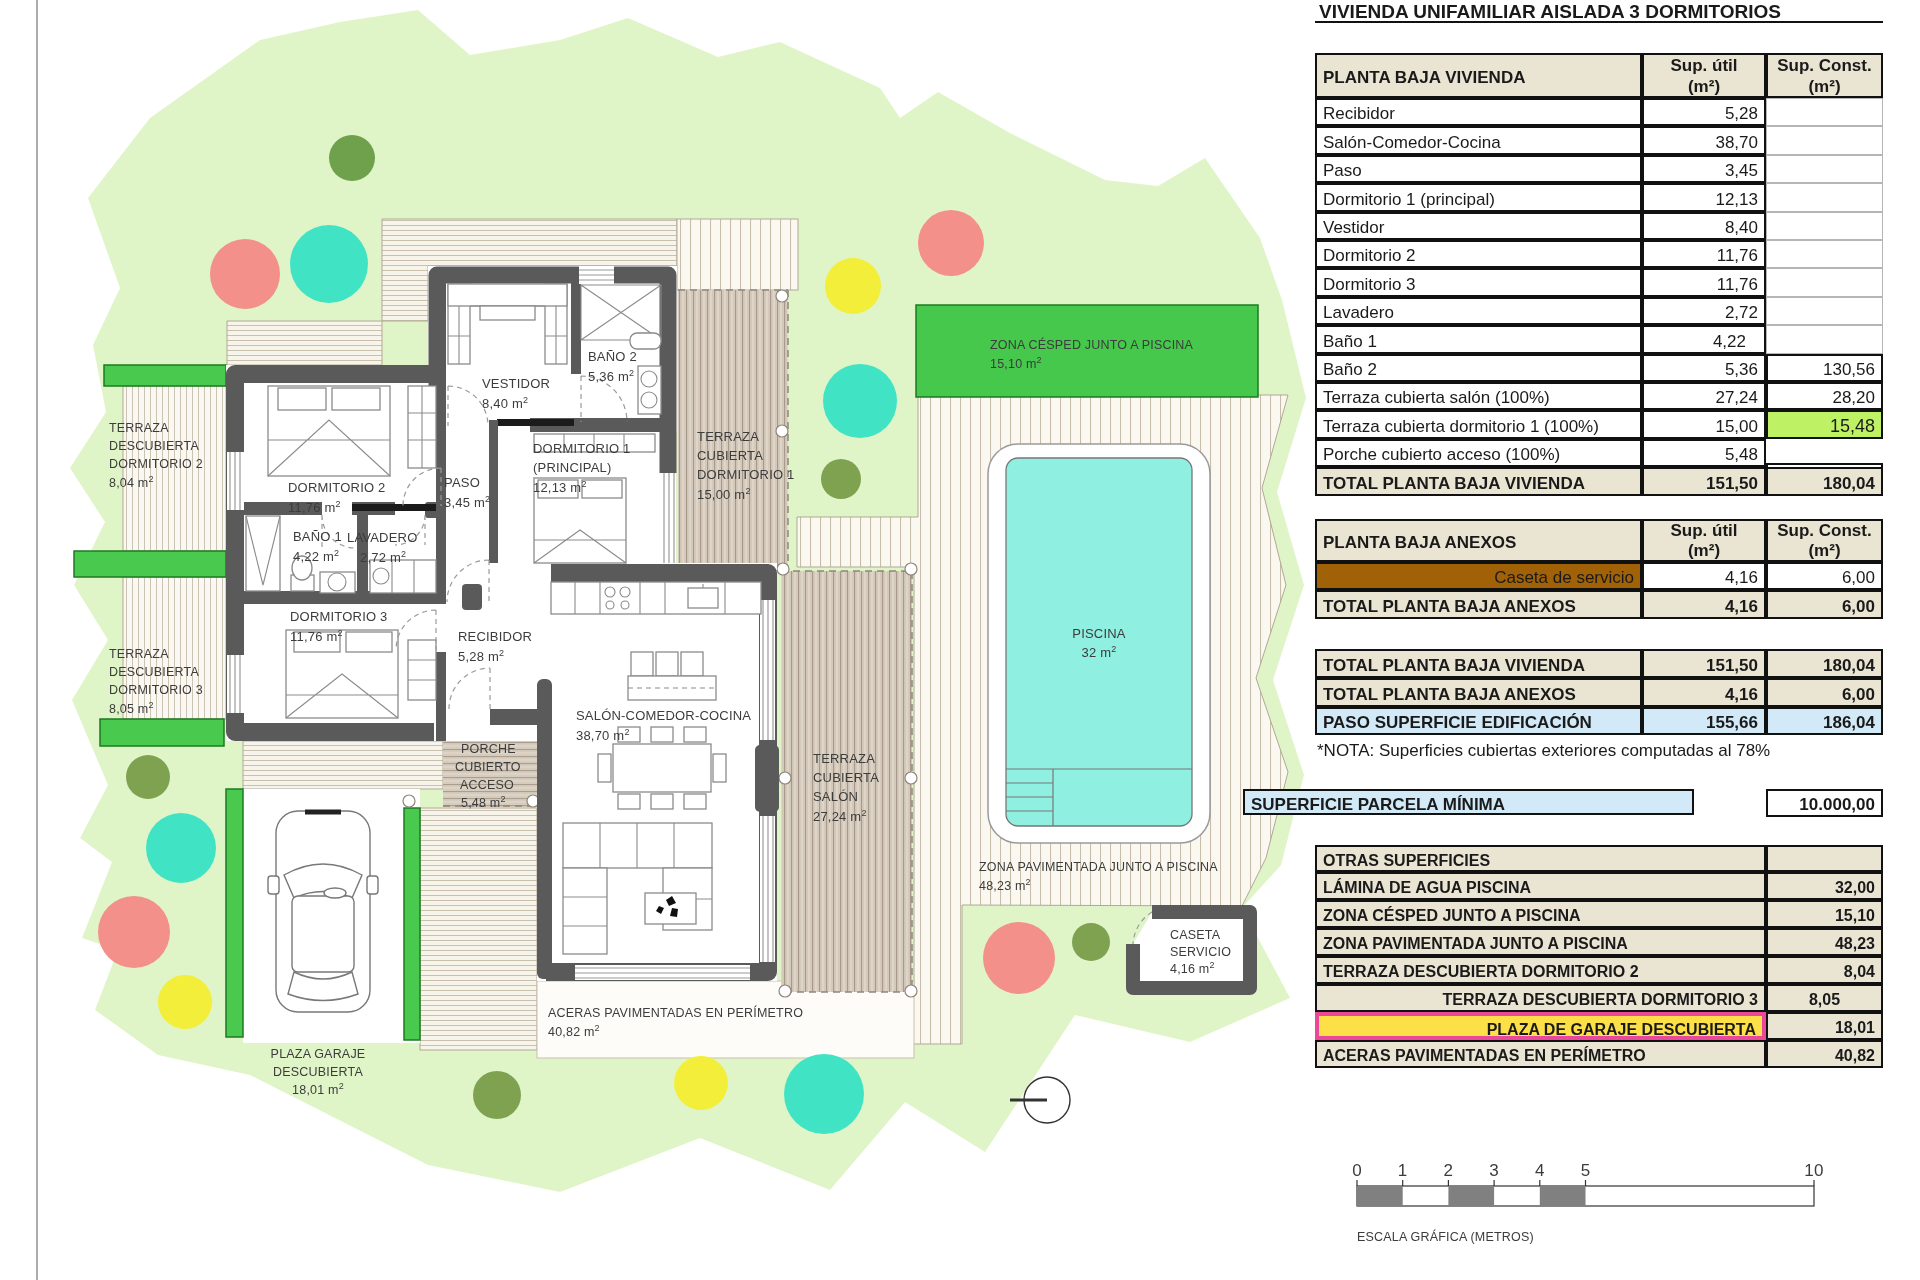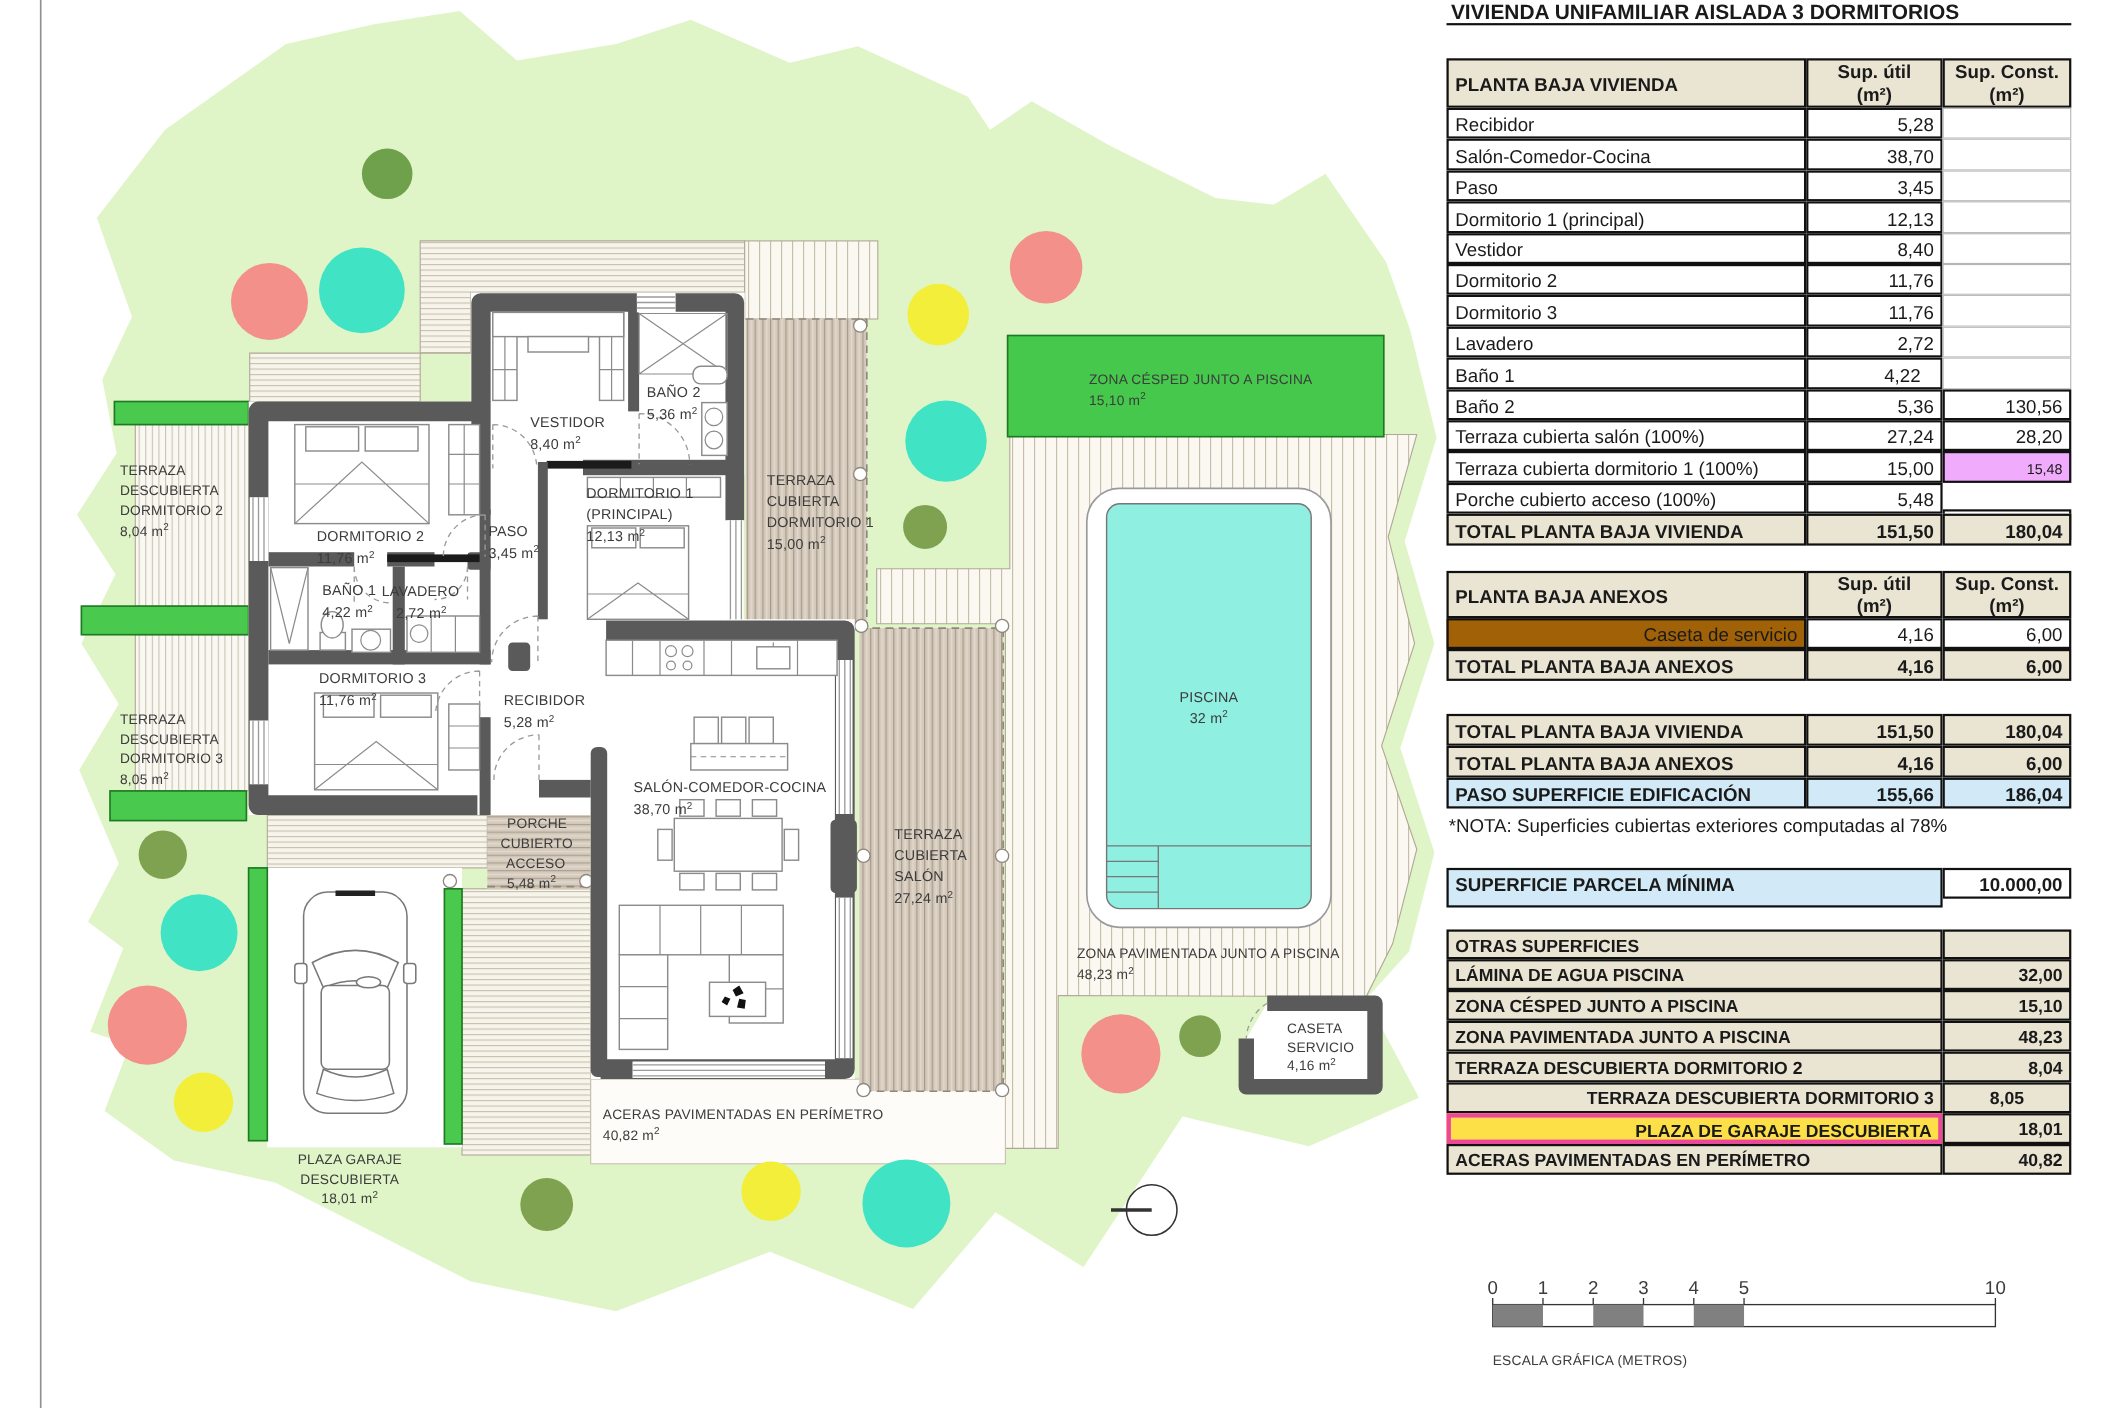--- a/index.html
+++ b/index.html
@@ -456,21 +456,21 @@
 <div style="position:absolute;left:1642px;top:325px;width:124px;height:29px;background:#fff;font-size:17px;line-height:29px;text-align:right;padding-left:6px;padding-right:18px;box-sizing:border-box;white-space:nowrap;overflow:hidden;border:2px solid #111;">4,22</div>
 <div style="position:absolute;left:1766px;top:325px;width:117px;height:29px;background:#fff;font-size:17px;line-height:29px;text-align:right;padding-left:6px;padding-right:6px;box-sizing:border-box;white-space:nowrap;overflow:hidden;border:1px solid #b5b5b5;"></div>
 <div style="position:absolute;left:1315px;top:354px;width:327px;height:28px;background:#fff;font-size:17px;line-height:28px;text-align:left;padding-left:6px;padding-right:6px;box-sizing:border-box;white-space:nowrap;overflow:hidden;border:2px solid #111;">Baño 2</div>
 <div style="position:absolute;left:1642px;top:354px;width:124px;height:28px;background:#fff;font-size:17px;line-height:28px;text-align:right;padding-left:6px;padding-right:6px;box-sizing:border-box;white-space:nowrap;overflow:hidden;border:2px solid #111;">5,36</div>
 <div style="position:absolute;left:1766px;top:354px;width:117px;height:28px;background:#fff;font-size:17px;line-height:28px;text-align:right;padding-left:6px;padding-right:6px;box-sizing:border-box;white-space:nowrap;overflow:hidden;border:2px solid #111;">130,56</div>
 <div style="position:absolute;left:1315px;top:382px;width:327px;height:28px;background:#fff;font-size:17px;line-height:28px;text-align:left;padding-left:6px;padding-right:6px;box-sizing:border-box;white-space:nowrap;overflow:hidden;border:2px solid #111;">Terraza cubierta salón (100%)</div>
 <div style="position:absolute;left:1642px;top:382px;width:124px;height:28px;background:#fff;font-size:17px;line-height:28px;text-align:right;padding-left:6px;padding-right:6px;box-sizing:border-box;white-space:nowrap;overflow:hidden;border:2px solid #111;">27,24</div>
 <div style="position:absolute;left:1766px;top:382px;width:117px;height:28px;background:#fff;font-size:17px;line-height:28px;text-align:right;padding-left:6px;padding-right:6px;box-sizing:border-box;white-space:nowrap;overflow:hidden;border:2px solid #111;">28,20</div>
 <div style="position:absolute;left:1315px;top:410px;width:327px;height:29px;background:#fff;font-size:17px;line-height:29px;text-align:left;padding-left:6px;padding-right:6px;box-sizing:border-box;white-space:nowrap;overflow:hidden;border:2px solid #111;">Terraza cubierta dormitorio 1 (100%)</div>
 <div style="position:absolute;left:1642px;top:410px;width:124px;height:29px;background:#fff;font-size:17px;line-height:29px;text-align:right;padding-left:6px;padding-right:6px;box-sizing:border-box;white-space:nowrap;overflow:hidden;border:2px solid #111;">15,00</div>
-<div style="position:absolute;left:1766px;top:410px;width:117px;height:29px;background:#f0abfc;font-size:13px;line-height:29px;text-align:right;padding-left:6px;padding-right:6px;box-sizing:border-box;white-space:nowrap;overflow:hidden;border:2px solid #111;">15,48</div>
+<div style="position:absolute;left:1766px;top:410px;width:117px;height:29px;background:#bef264;font-size:18px;line-height:29px;text-align:right;padding-left:6px;padding-right:6px;box-sizing:border-box;white-space:nowrap;overflow:hidden;border:2px solid #111;">15,48</div>
 <div style="position:absolute;left:1315px;top:439px;width:327px;height:28px;background:#fff;font-size:17px;line-height:28px;text-align:left;padding-left:6px;padding-right:6px;box-sizing:border-box;white-space:nowrap;overflow:hidden;border:2px solid #111;">Porche cubierto acceso (100%)</div>
 <div style="position:absolute;left:1642px;top:439px;width:124px;height:28px;background:#fff;font-size:17px;line-height:28px;text-align:right;padding-left:6px;padding-right:6px;box-sizing:border-box;white-space:nowrap;overflow:hidden;border:2px solid #111;">5,48</div>
 <div style="position:absolute;left:1766px;top:439px;width:117px;height:28px;background:#fff;font-size:16px;line-height:28px;text-align:center;padding-left:6px;padding-right:6px;box-sizing:border-box;white-space:nowrap;overflow:hidden;border:2px solid #111;margin-top:24px;">5,80</div>
 <div style="position:absolute;left:1315px;top:467px;width:327px;height:29px;background:#eae4d3;font-size:17px;line-height:29px;font-weight:bold;text-align:left;padding-left:6px;padding-right:6px;box-sizing:border-box;white-space:nowrap;overflow:hidden;border:2px solid #111;">TOTAL PLANTA BAJA VIVIENDA</div>
 <div style="position:absolute;left:1642px;top:467px;width:124px;height:29px;background:#eae4d3;font-size:17px;line-height:29px;font-weight:bold;text-align:right;padding-left:6px;padding-right:6px;box-sizing:border-box;white-space:nowrap;overflow:hidden;border:2px solid #111;">151,50</div>
 <div style="position:absolute;left:1766px;top:467px;width:117px;height:29px;background:#eae4d3;font-size:17px;line-height:29px;font-weight:bold;text-align:right;padding-left:6px;padding-right:6px;box-sizing:border-box;white-space:nowrap;overflow:hidden;border:2px solid #111;">180,04</div>
 
 <div style="position:absolute;left:1315px;top:519px;width:327px;height:43px;background:#eae4d3;font-size:17px;line-height:43px;font-weight:bold;text-align:left;padding-left:6px;padding-right:6px;box-sizing:border-box;white-space:nowrap;overflow:hidden;border:2px solid #111;">PLANTA BAJA ANEXOS</div>
 <div style="position:absolute;left:1642px;top:519px;width:124px;height:43px;background:#eae4d3;font-weight:bold;font-size:17px;line-height:20px;text-align:center;box-sizing:border-box;border:2px solid #111; display:flex;align-items:center;justify-content:center;">
       <div>Sup. útil<br>(m²)</div>
@@ -490,21 +490,21 @@
 <div style="position:absolute;left:1766px;top:649px;width:117px;height:29px;background:#eae4d3;font-size:17px;line-height:29px;font-weight:bold;text-align:right;padding-left:6px;padding-right:6px;box-sizing:border-box;white-space:nowrap;overflow:hidden;border:2px solid #111;">180,04</div>
 <div style="position:absolute;left:1315px;top:678px;width:327px;height:29px;background:#eae4d3;font-size:17px;line-height:29px;font-weight:bold;text-align:left;padding-left:6px;padding-right:6px;box-sizing:border-box;white-space:nowrap;overflow:hidden;border:2px solid #111;">TOTAL PLANTA BAJA ANEXOS</div>
 <div style="position:absolute;left:1642px;top:678px;width:124px;height:29px;background:#eae4d3;font-size:17px;line-height:29px;font-weight:bold;text-align:right;padding-left:6px;padding-right:6px;box-sizing:border-box;white-space:nowrap;overflow:hidden;border:2px solid #111;">4,16</div>
 <div style="position:absolute;left:1766px;top:678px;width:117px;height:29px;background:#eae4d3;font-size:17px;line-height:29px;font-weight:bold;text-align:right;padding-left:6px;padding-right:6px;box-sizing:border-box;white-space:nowrap;overflow:hidden;border:2px solid #111;">6,00</div>
 <div style="position:absolute;left:1315px;top:707px;width:327px;height:28px;background:#d2eaf7;font-size:17px;line-height:28px;font-weight:bold;text-align:left;padding-left:6px;padding-right:6px;box-sizing:border-box;white-space:nowrap;overflow:hidden;border:2px solid #111;">PASO SUPERFICIE EDIFICACIÓN</div>
 <div style="position:absolute;left:1642px;top:707px;width:124px;height:28px;background:#d2eaf7;font-size:17px;line-height:28px;font-weight:bold;text-align:right;padding-left:6px;padding-right:6px;box-sizing:border-box;white-space:nowrap;overflow:hidden;border:2px solid #111;">155,66</div>
 <div style="position:absolute;left:1766px;top:707px;width:117px;height:28px;background:#d2eaf7;font-size:17px;line-height:28px;font-weight:bold;text-align:right;padding-left:6px;padding-right:6px;box-sizing:border-box;white-space:nowrap;overflow:hidden;border:2px solid #111;">186,04</div>
 
 <div style="position:absolute;left:1315px;top:738px;width:568px;height:26px;background:#fff;font-size:17px;line-height:26px;text-align:left;padding-left:2px;padding-right:2px;box-sizing:border-box;white-space:nowrap;overflow:hidden;">*NOTA: Superficies cubiertas exteriores computadas al 78%</div>
 
-<div style="position:absolute;left:1315px;top:789px;width:451px;height:36px;background:#d2eaf7;font-size:17px;line-height:28px;font-weight:bold;text-align:left;padding-left:6px;padding-right:6px;box-sizing:border-box;white-space:nowrap;overflow:hidden;border:2px solid #111;">SUPERFICIE PARCELA MÍNIMA</div>
+<div style="position:absolute;left:1243px;top:789px;width:451px;height:26px;background:#d2eaf7;font-size:17px;line-height:28px;font-weight:bold;text-align:left;padding-left:6px;padding-right:6px;box-sizing:border-box;white-space:nowrap;overflow:hidden;border:2px solid #111;">SUPERFICIE PARCELA MÍNIMA</div>
 <div style="position:absolute;left:1766px;top:789px;width:117px;height:28px;background:#fff;font-size:17px;line-height:28px;font-weight:bold;text-align:right;padding-left:6px;padding-right:6px;box-sizing:border-box;white-space:nowrap;overflow:hidden;border:2px solid #111;">10.000,00</div>
 
 <div style="position:absolute;left:1315px;top:845px;width:451px;height:27px;background:#eae4d3;font-size:16px;line-height:27px;font-weight:bold;text-align:left;padding-left:6px;padding-right:6px;box-sizing:border-box;white-space:nowrap;overflow:hidden;border:2px solid #111;">OTRAS SUPERFICIES</div>
 <div style="position:absolute;left:1766px;top:845px;width:117px;height:27px;background:#eae4d3;font-size:16px;line-height:27px;font-weight:bold;text-align:right;padding-left:6px;padding-right:6px;box-sizing:border-box;white-space:nowrap;overflow:hidden;border:2px solid #111;"></div>
 <div style="position:absolute;left:1315px;top:872px;width:451px;height:28px;background:#eae4d3;font-size:16px;line-height:28px;font-weight:bold;text-align:left;padding-left:6px;padding-right:6px;box-sizing:border-box;white-space:nowrap;overflow:hidden;border:2px solid #111;">LÁMINA DE AGUA PISCINA</div>
 <div style="position:absolute;left:1766px;top:872px;width:117px;height:28px;background:#eae4d3;font-size:16px;line-height:28px;font-weight:bold;text-align:right;padding-left:6px;padding-right:6px;box-sizing:border-box;white-space:nowrap;overflow:hidden;border:2px solid #111;">32,00</div>
 <div style="position:absolute;left:1315px;top:900px;width:451px;height:28px;background:#eae4d3;font-size:16px;line-height:28px;font-weight:bold;text-align:left;padding-left:6px;padding-right:6px;box-sizing:border-box;white-space:nowrap;overflow:hidden;border:2px solid #111;">ZONA CÉSPED JUNTO A PISCINA</div>
 <div style="position:absolute;left:1766px;top:900px;width:117px;height:28px;background:#eae4d3;font-size:16px;line-height:28px;font-weight:bold;text-align:right;padding-left:6px;padding-right:6px;box-sizing:border-box;white-space:nowrap;overflow:hidden;border:2px solid #111;">15,10</div>
 <div style="position:absolute;left:1315px;top:928px;width:451px;height:28px;background:#eae4d3;font-size:16px;line-height:28px;font-weight:bold;text-align:left;padding-left:6px;padding-right:6px;box-sizing:border-box;white-space:nowrap;overflow:hidden;border:2px solid #111;">ZONA PAVIMENTADA JUNTO A PISCINA</div>
 <div style="position:absolute;left:1766px;top:928px;width:117px;height:28px;background:#eae4d3;font-size:16px;line-height:28px;font-weight:bold;text-align:right;padding-left:6px;padding-right:6px;box-sizing:border-box;white-space:nowrap;overflow:hidden;border:2px solid #111;">48,23</div>

